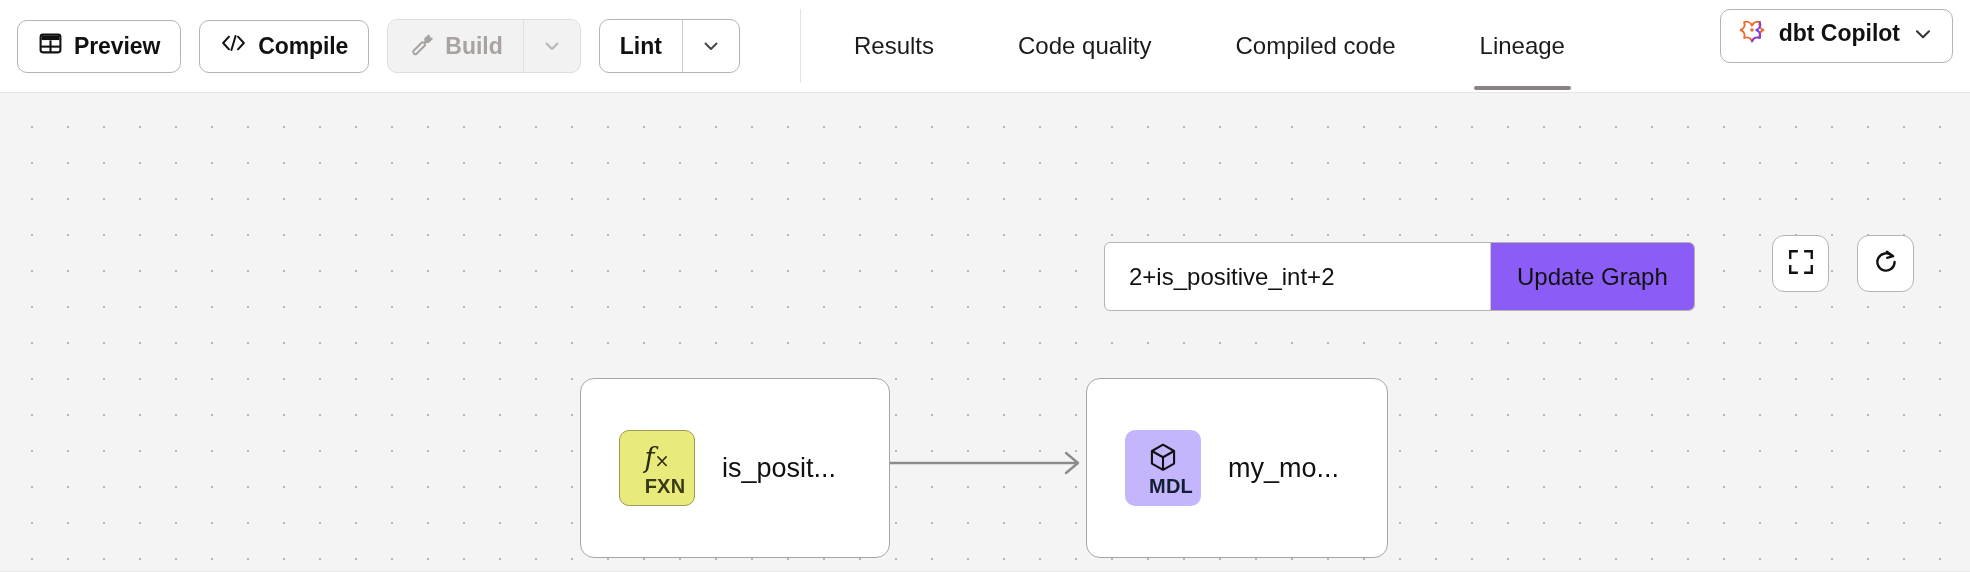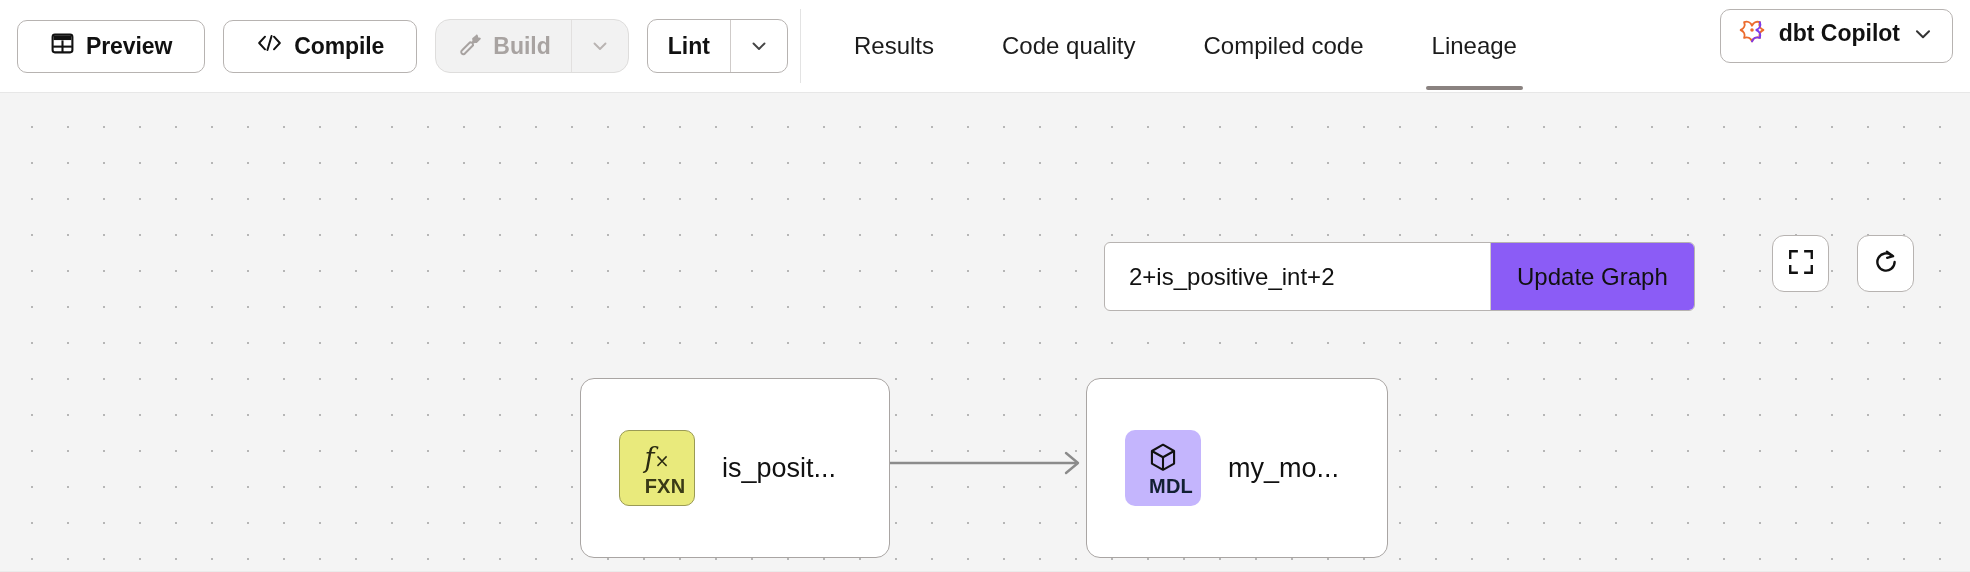--- a/index.html
+++ b/index.html
@@ -40,21 +40,21 @@
   .btn {
     display: flex; align-items: center; justify-content: center;
     height: 53px;
     border: 1px solid #b7b3b1;
     border-radius: 10px;
     background: #ffffff;
     color: #111111;
     font-size: 23px;
     font-weight: 600;
     letter-spacing: -0.1px;
-    padding: 0 32px;
+    padding: 0 20px;
     gap: 11px;
     cursor: pointer;
     white-space: nowrap;
   }
   .btn .lbl { line-height: 1; }
   .split {
     display: flex; align-items: stretch;
     height: 54px;
     border: 1px solid #b7b3b1;
     border-radius: 10px;
@@ -66,33 +66,33 @@
     padding: 0 20px; gap: 11px;
     font-size: 23px; font-weight: 600; color: #111111;
     cursor: pointer; white-space: nowrap;
   }
   .split .sep { width: 1px; background: #cfcbc9; }
   .split .caret {
     display: flex; align-items: center; justify-content: center;
     width: 56px; cursor: pointer;
   }
   .split.disabled {
-    background: #f2f2f2; border-color: #dedddc; border-radius: 15px;
+    background: #f2f2f2; border-color: #dedddc;
   }
   .split.disabled .main { color: #a8a3a1; cursor: default; }
   .split.disabled .sep { background: #e2e0df; }
   .split.disabled .caret svg { stroke: #b9b4b2; }
 
   .chev { width: 20px; height: 20px; }
   .chev svg { display: block; }
 
   
   .tabs {
     position: absolute; left: 820px; top: 0;
-    height: 92px; display: flex; align-items: center; gap: 0;
+    height: 92px; display: flex; align-items: center; gap: 16px;
   }
   .tab {
     position: relative;
     height: 92px;
     display: flex; align-items: center;
     padding: 0 34px;
     font-size: 24px;
     color: #1b1b1b;
     cursor: pointer;
     white-space: nowrap;

